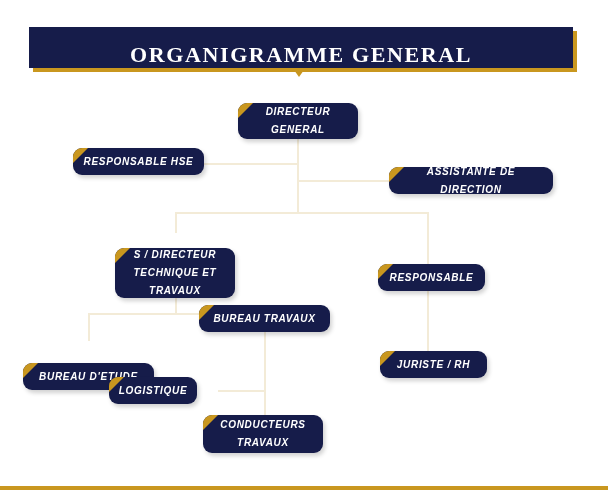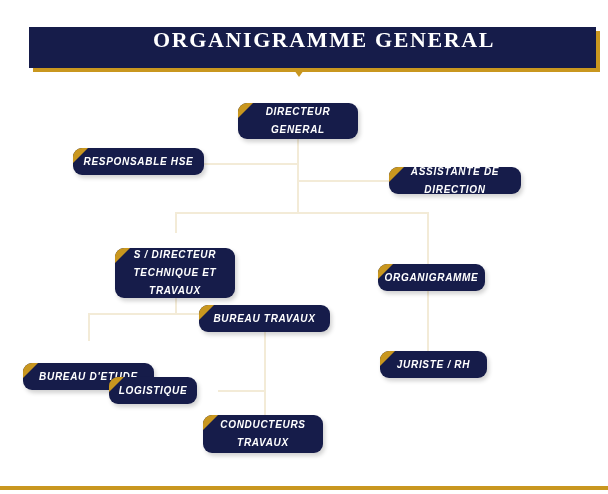--- a/index.html
+++ b/index.html
@@ -19,23 +19,22 @@
   
   #title-banner {
     position: absolute;
     left: 29px;
     top: 27px;
     width: 544px;
     height: 41px;
     background: #161C4A;
     box-shadow: 4px 4px 0 0 #C9971F;
     display: flex;
-    align-items: flex-start;
+    align-items: flex-end;
     justify-content: center;
-    padding-left: 23px;
   }
   #title-text {
     color: #ffffff;
     font-family: "Liberation Serif", serif;
     font-size: 22px;
     font-weight: bold;
     letter-spacing: 1.6px;
     white-space: nowrap;
   }
   
@@ -140,35 +139,35 @@
     <span class="corner"></span>
     <span class="label">DIRECTEUR
 GENERAL</span>
   </div>
 
   <div class="node" style="left:73px; top:148px; width:131px; height:27px;">
     <span class="corner"></span>
     <span class="label">RESPONSABLE HSE</span>
   </div>
 
-  <div class="node" style="left:389px; top:167px; width:132px; height:27px;">
+  <div class="node" style="left:389px; top:167px; width:164px; height:27px;">
     <span class="corner"></span>
     <span class="label">ASSISTANTE DE DIRECTION</span>
   </div>
 
   <div class="node" style="left:115px; top:232px; width:120px; height:50px;margin-top:16px;">
     <span class="corner"></span>
     <span class="label">S / DIRECTEUR
 TECHNIQUE ET
 TRAVAUX</span>
   </div>
 
   <div class="node" style="left:378px; top:264px; width:107px; height:27px;">
     <span class="corner"></span>
-    <span class="label">ORGANIGRAMME</span>
+    <span class="label">RESPONSABLE</span>
   </div>
 
   <div class="node" style="left:199px; top:305px; width:131px; height:27px;">
     <span class="corner"></span>
     <span class="label">BUREAU  TRAVAUX</span>
   </div>
 
   <div class="node" style="left:23px; top:339px; width:131px; height:27px;margin-top:24px;">
     <span class="corner"></span>
     <span class="label">BUREAU D'ETUDE</span>

